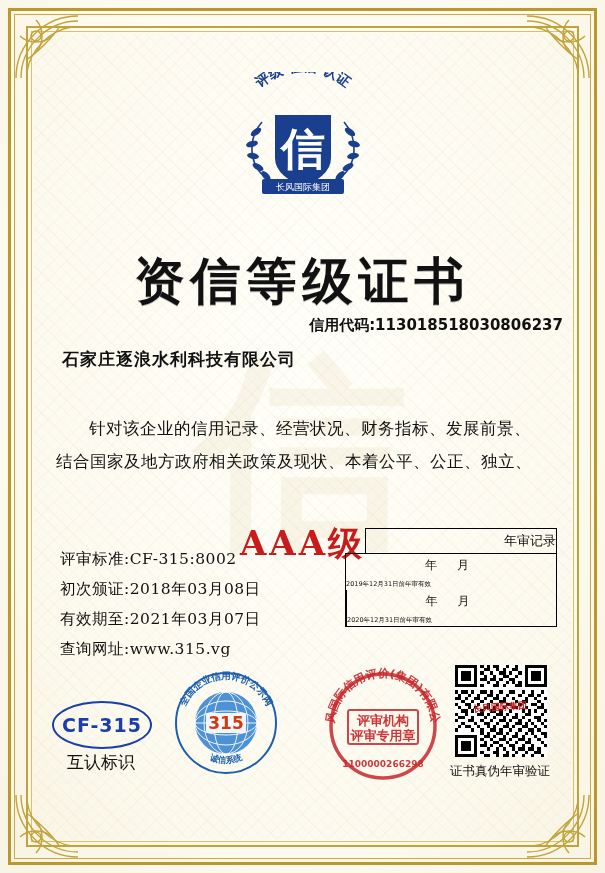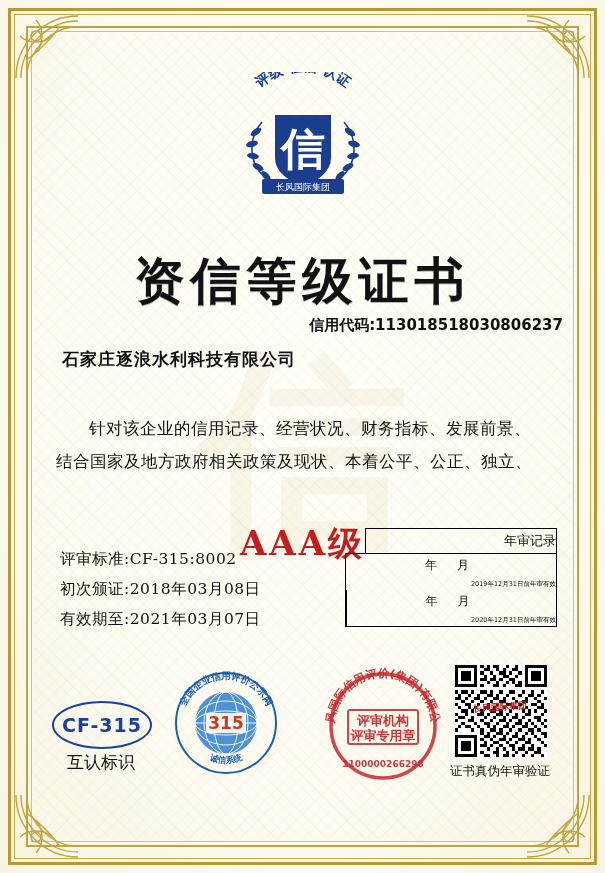--- a/index.html
+++ b/index.html
@@ -140,21 +140,21 @@
   .review-cell{
     flex:1;position:relative;
   }
   .review-cell + .review-cell{border-left:1px solid #000;}
   .ym{
     position:absolute;bottom:16px;left:0;right:0;text-align:center;
     font-size:12px;color:#111;letter-spacing:8px;
     font-family:"DejaVu Sans", sans-serif;
   }
   .note{
-    position:absolute;bottom:1px;left:16px;right:0;text-align:right;
+    position:absolute;bottom:1px;left:0;right:0;text-align:left;
     font-size:6.5px;color:#111;
     font-family:"DejaVu Sans", sans-serif;
   }
 
   
   .seals{position:absolute;left:0;right:0;bottom:18px;height:160px;}
   .seal-cf{
     position:absolute;left:16px;top:42px;
     width:96px;height:44px;
     border:2.5px solid #1a3faa;
@@ -290,20 +290,21 @@
       <p class="indent">针对该企业的信用记录、经营状况、财务指标、发展前景、</p>
       <p>结合国家及地方政府相关政策及现状、本着公平、公正、独立、</p>
     </div>
 
     <div class="grade">AAA级</div>
 
     <div class="details">
       <div class="lbl">评审标准:CF-315:8002</div>
       <div class="lbl">初次颁证:2018年03月08日</div>
       <div class="lbl">有效期至:2021年03月07日</div>
+      <div class="lbl">查询网址:www.315.vg</div>
     </div>
 
     <div class="review">
       <div class="review-title">年审记录</div>
       <div class="review-cells">
         <div class="review-cell">
           <div class="ym">年 月</div>
           <div class="note">2019年12月31日前年审有效</div>
         </div>
         <div class="review-cell">

